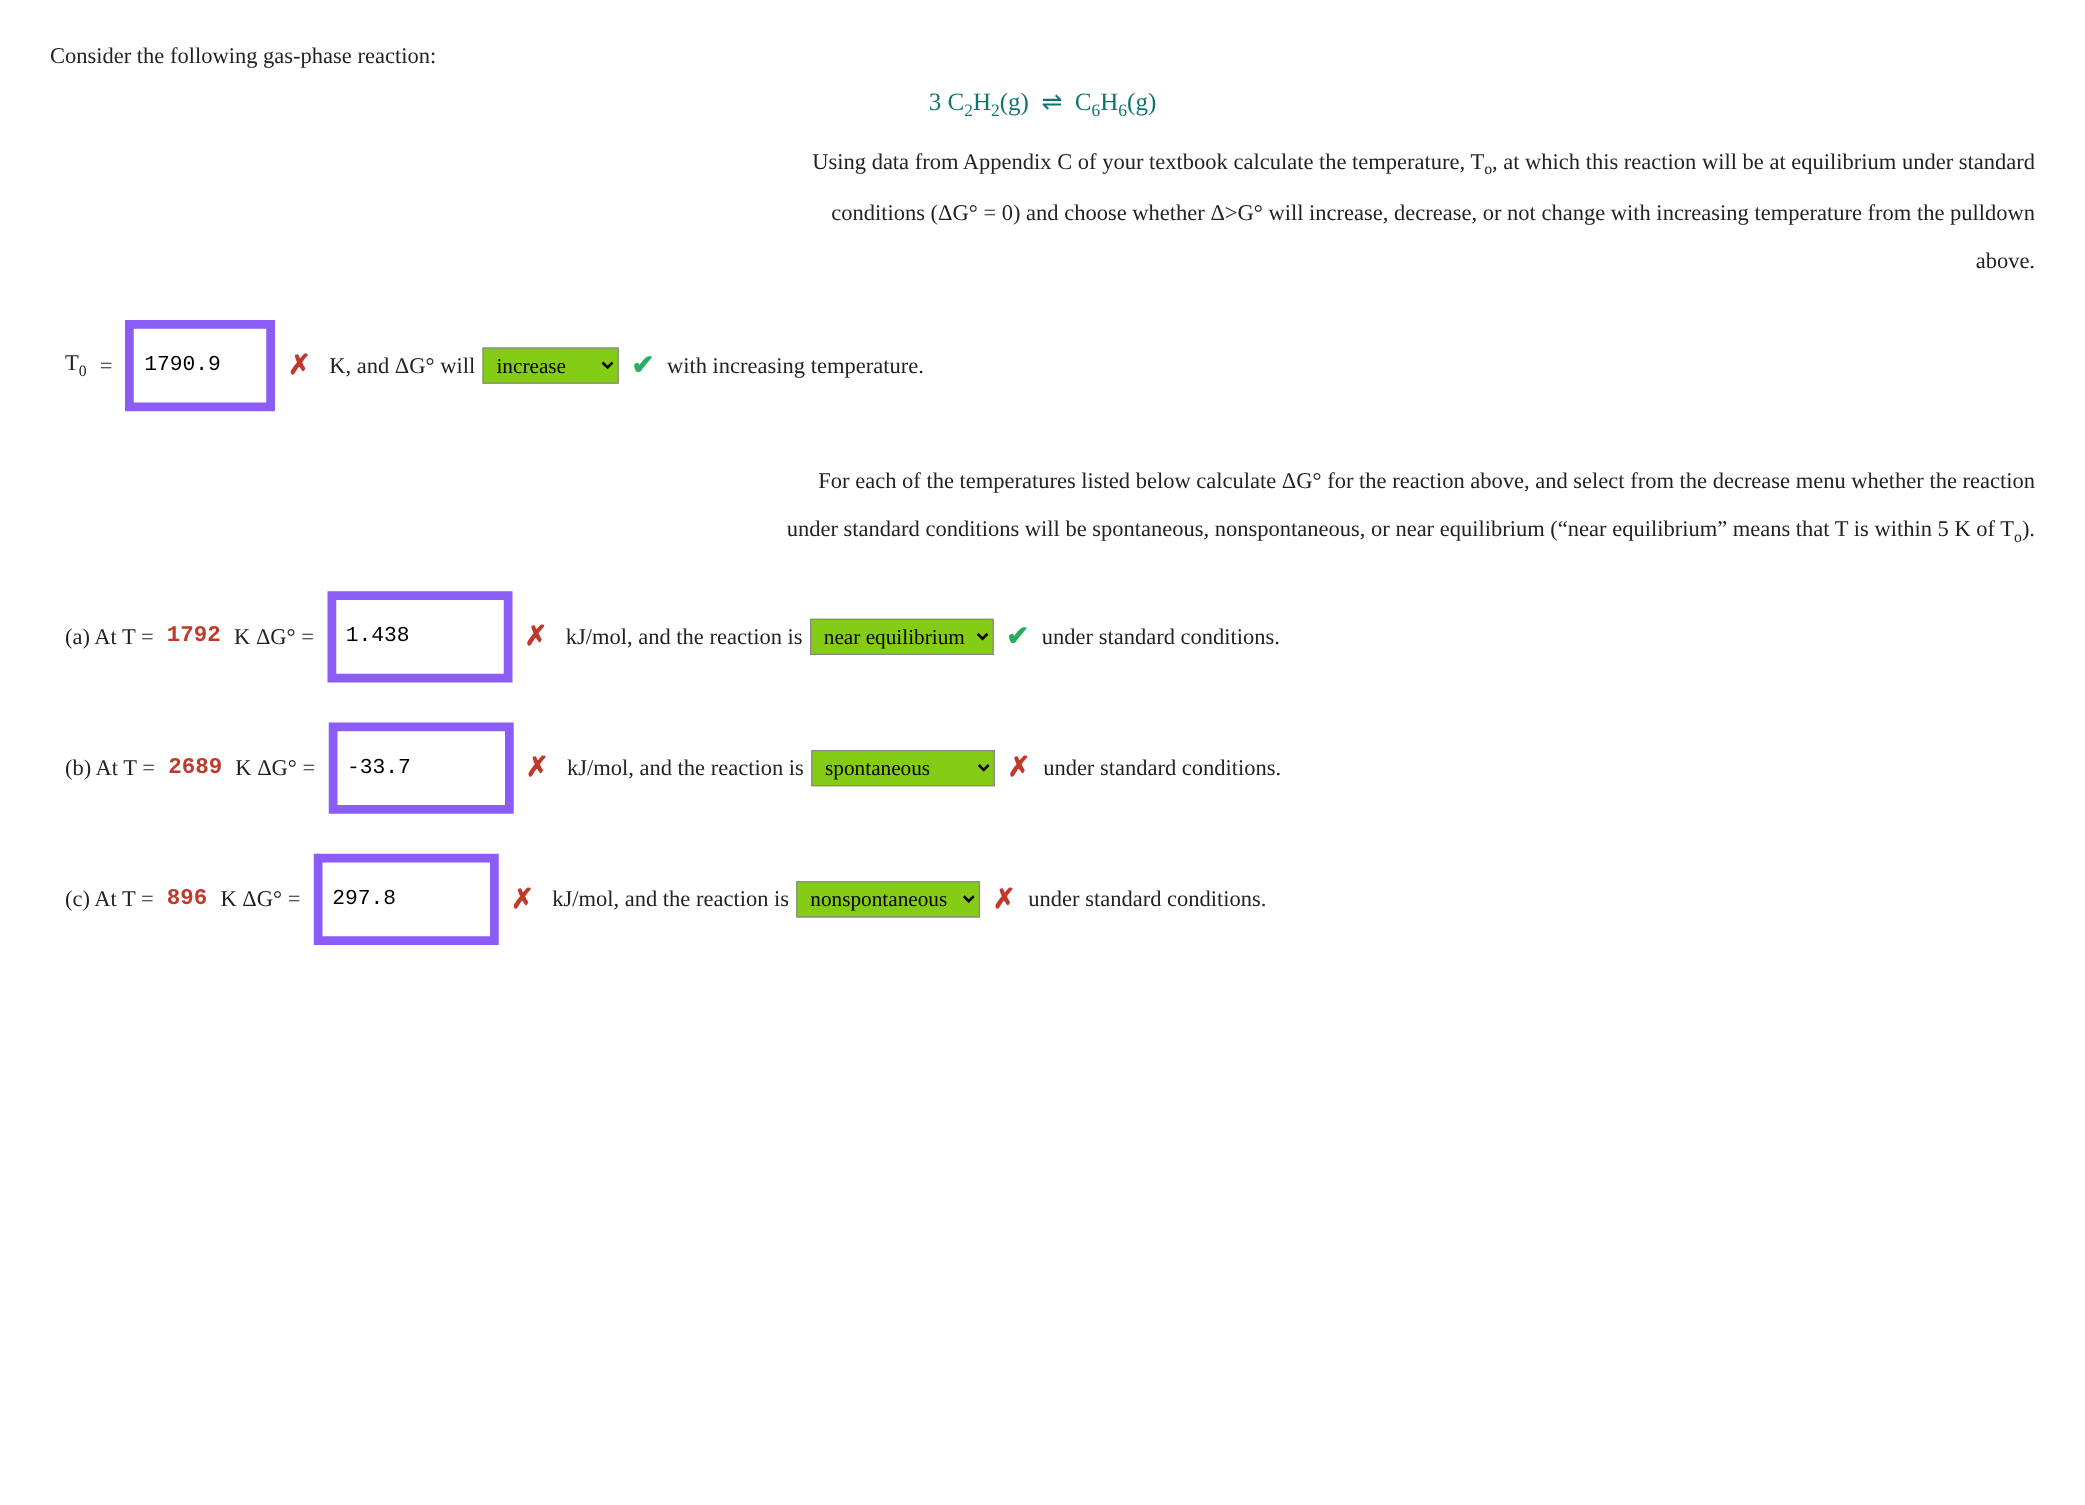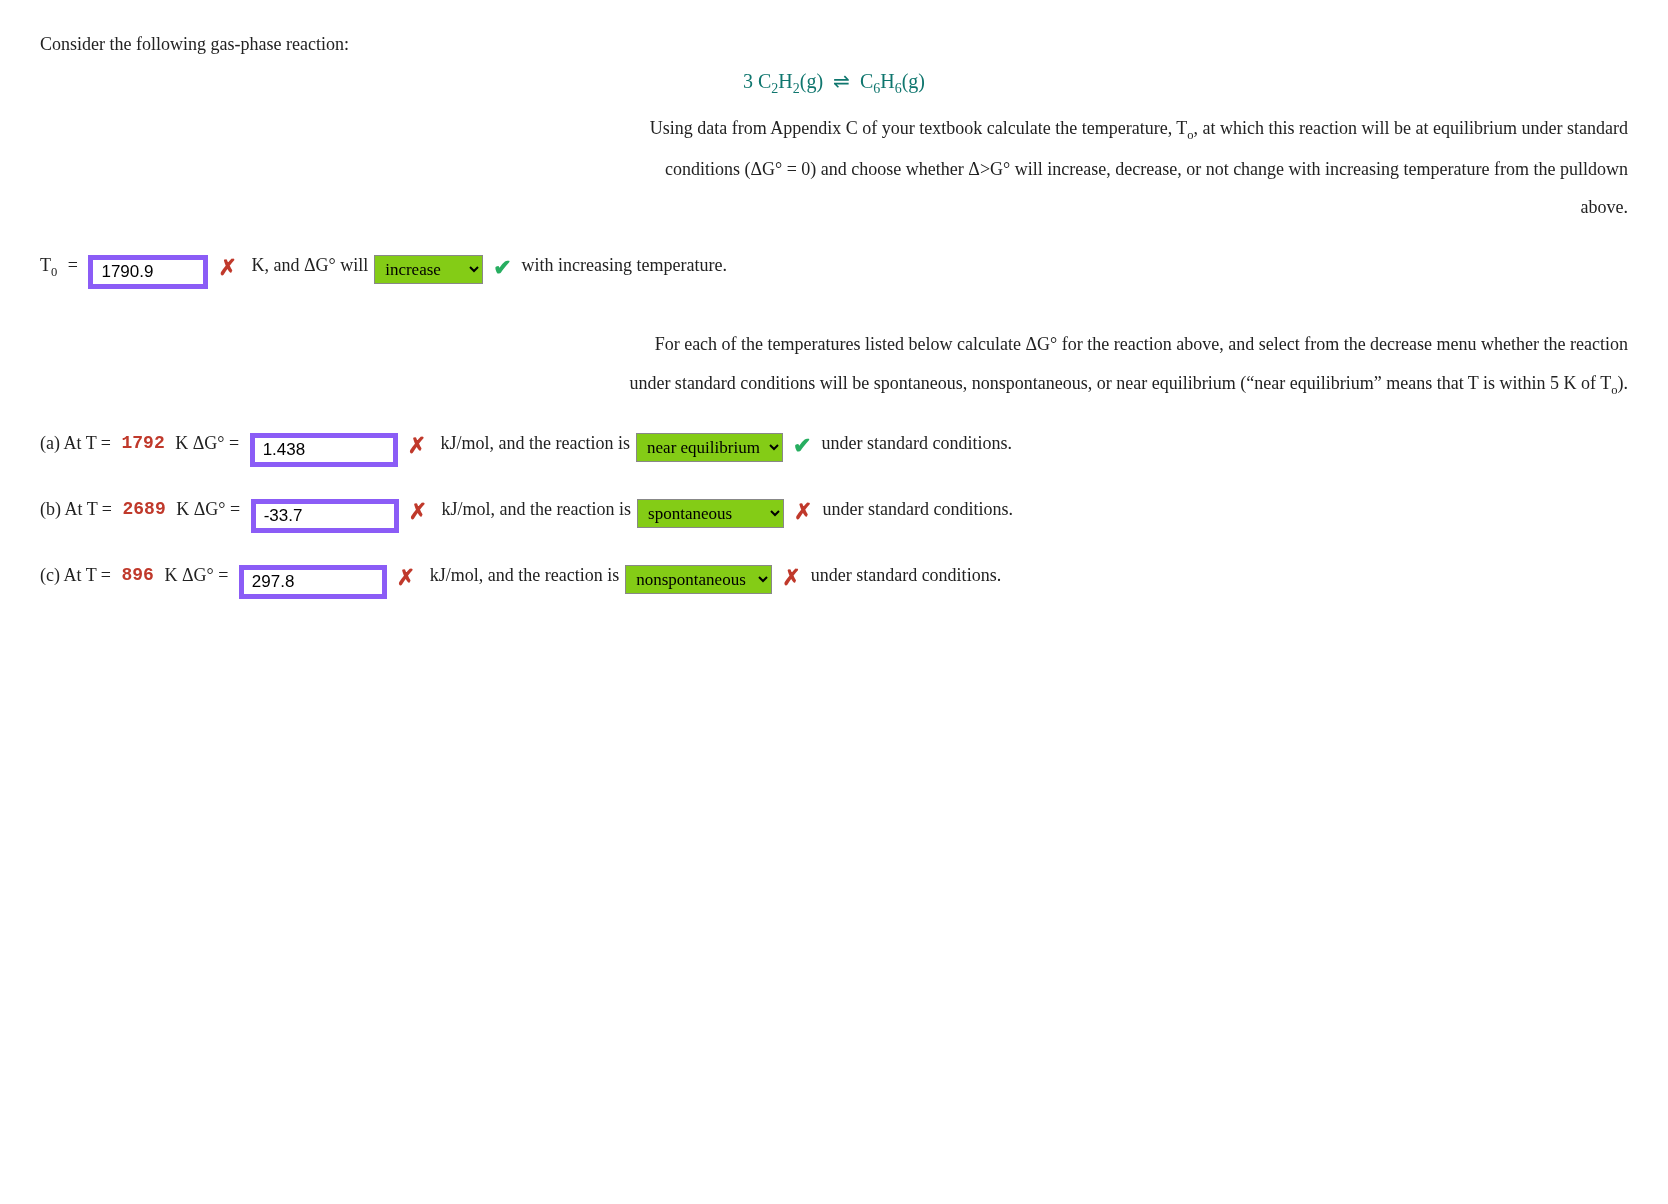--- a/index.html
+++ b/index.html
@@ -29,31 +29,31 @@
     .body-text {
       line-height: 1.7;
       margin-bottom: 8px;
       text-align: right;
     }
     .section-gap {
       margin-top: 40px;
     }
     .answer-row {
       display: flex;
-      align-items: flex-start;
+      align-items: center;
       flex-wrap: wrap;
-      margin: 32px 0 8px 0;
+      margin: 32px 0 8px 12px;
       gap: 6px;
       font-size: 18px;
     }
     input[type="text"] {
-      border: 5px solid #8b5cf6;
-      padding: 2px 8px;
+      border: 7px solid #8b5cf6;
+      padding: 20px 8px;
       font-size: 17px;
-      font-family: Liberation Sans, sans-serif;
+      font-family: Liberation Mono, monospace;
       width: 120px;
       outline: none;
     }
     input[type="text"].wide {
       width: 148px;
     }
     select {
       border: 1px solid #888;
       padding: 3px 6px;
       font-size: 17px;

